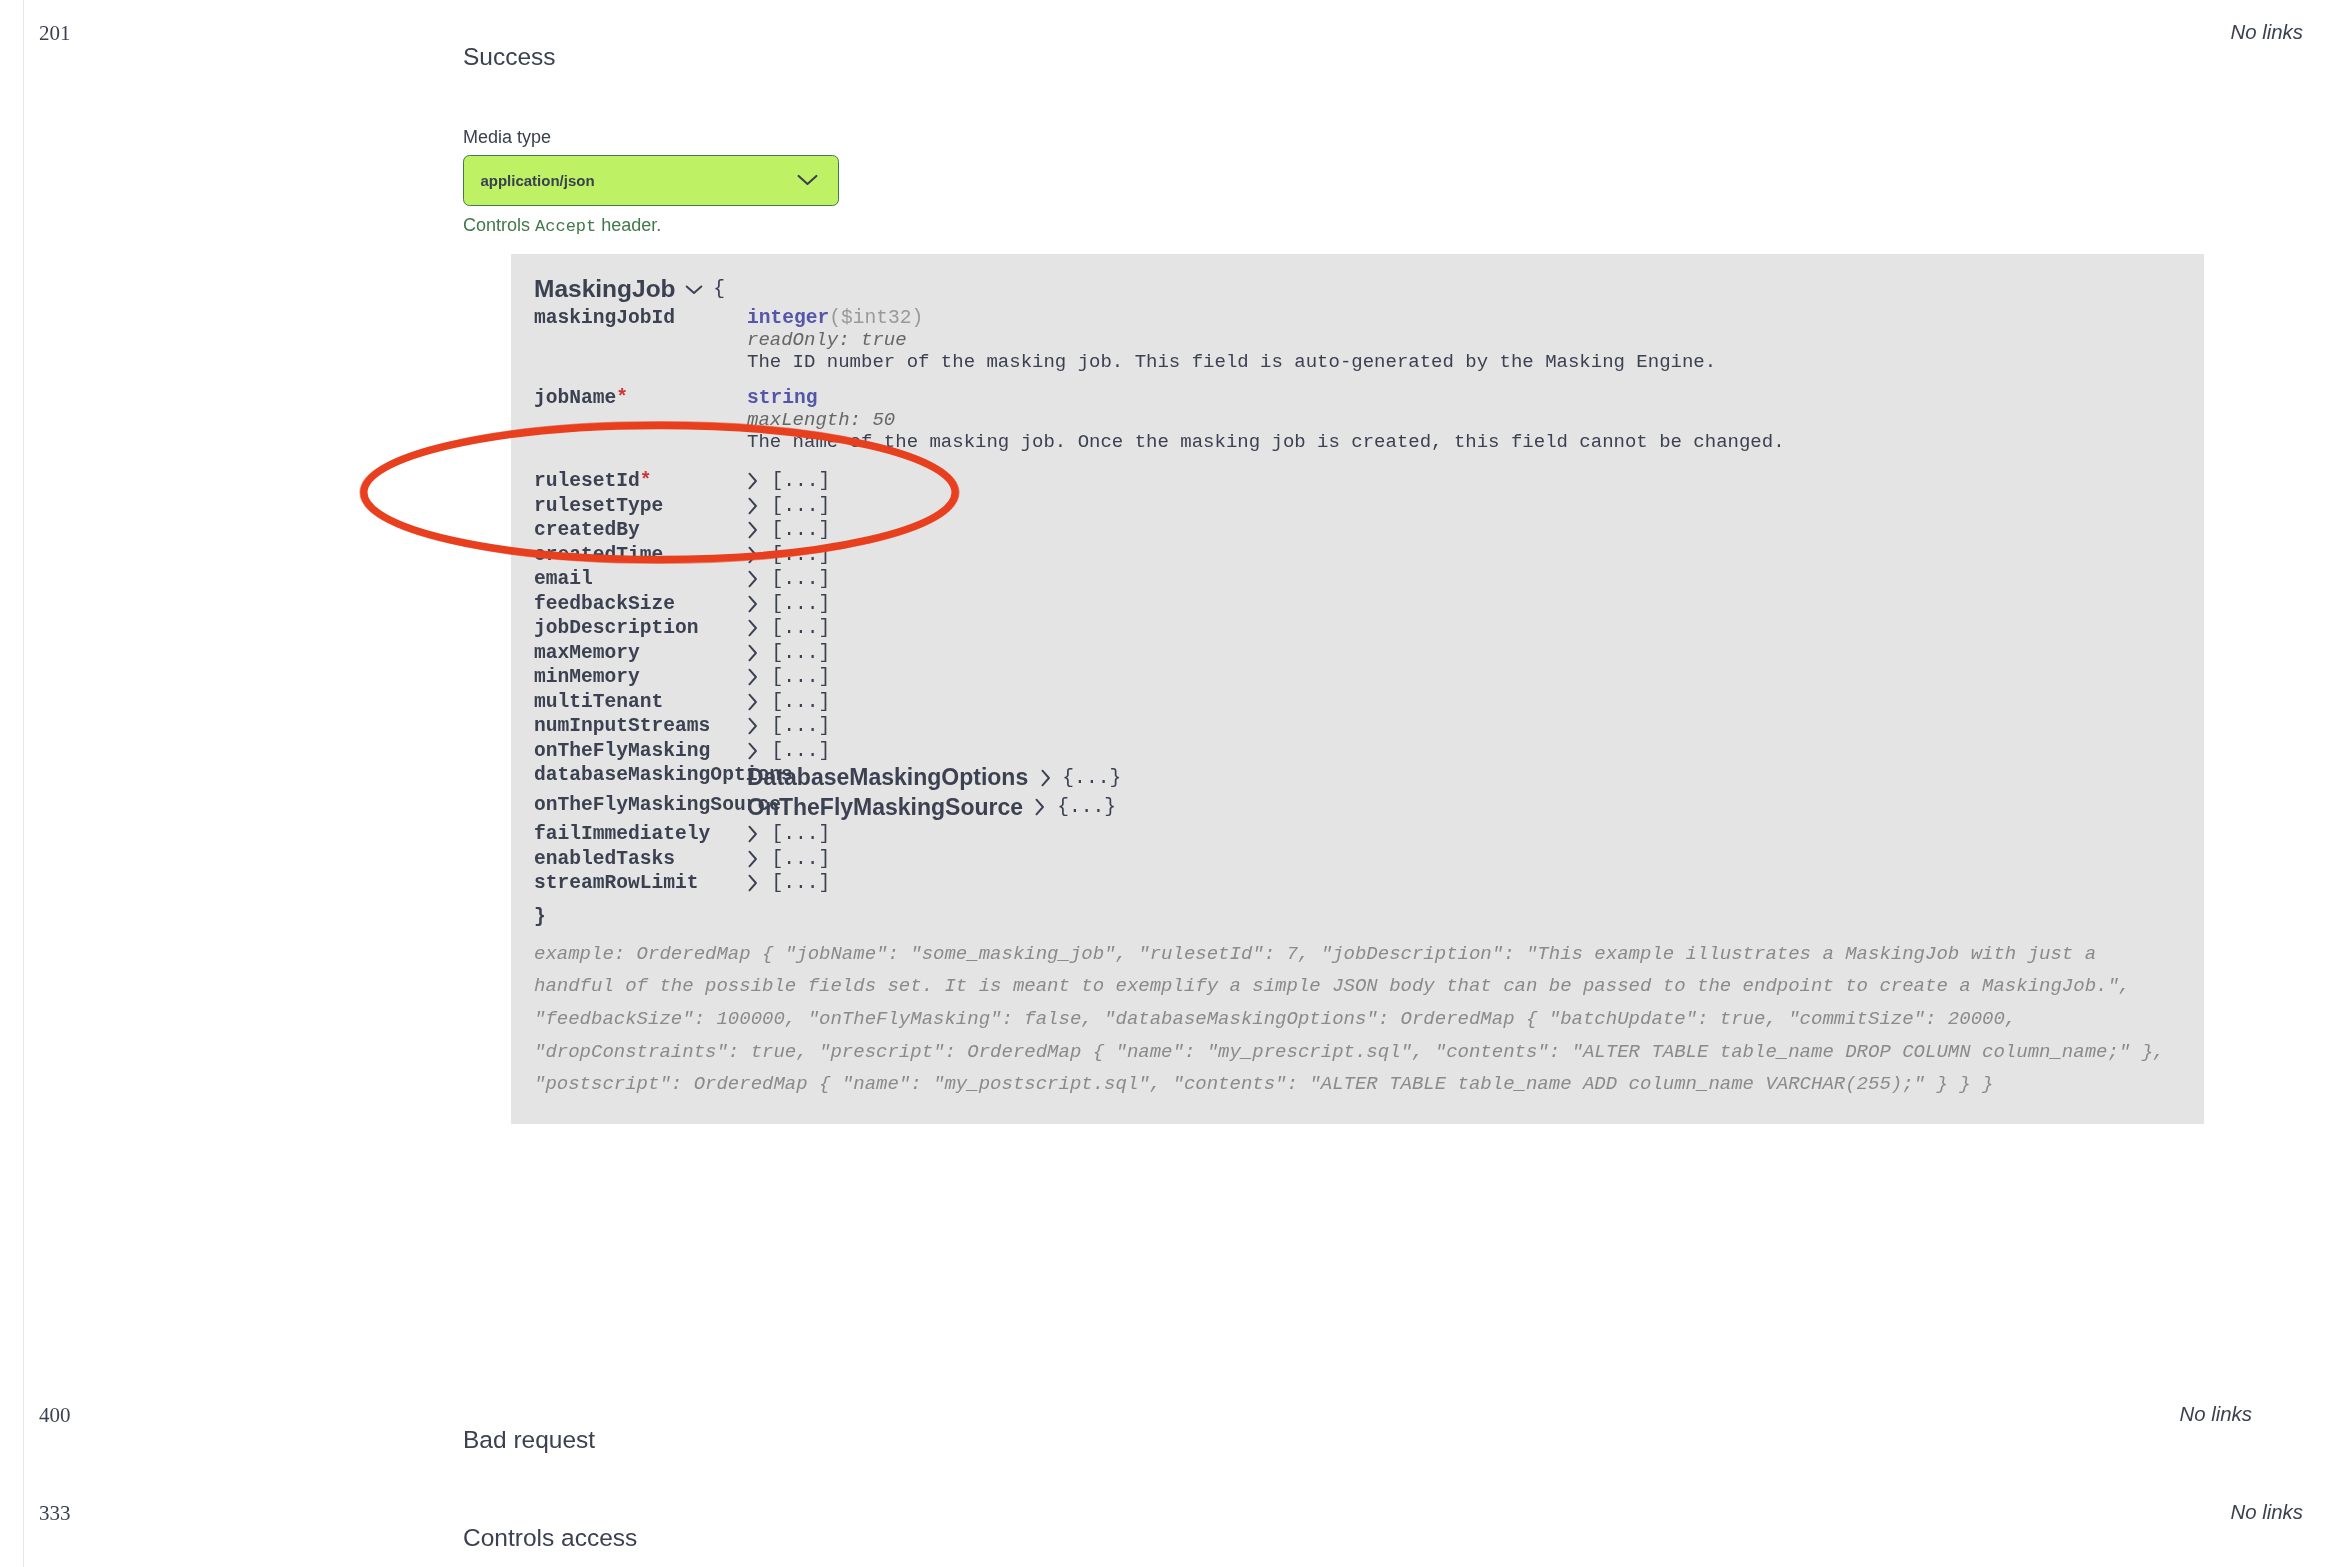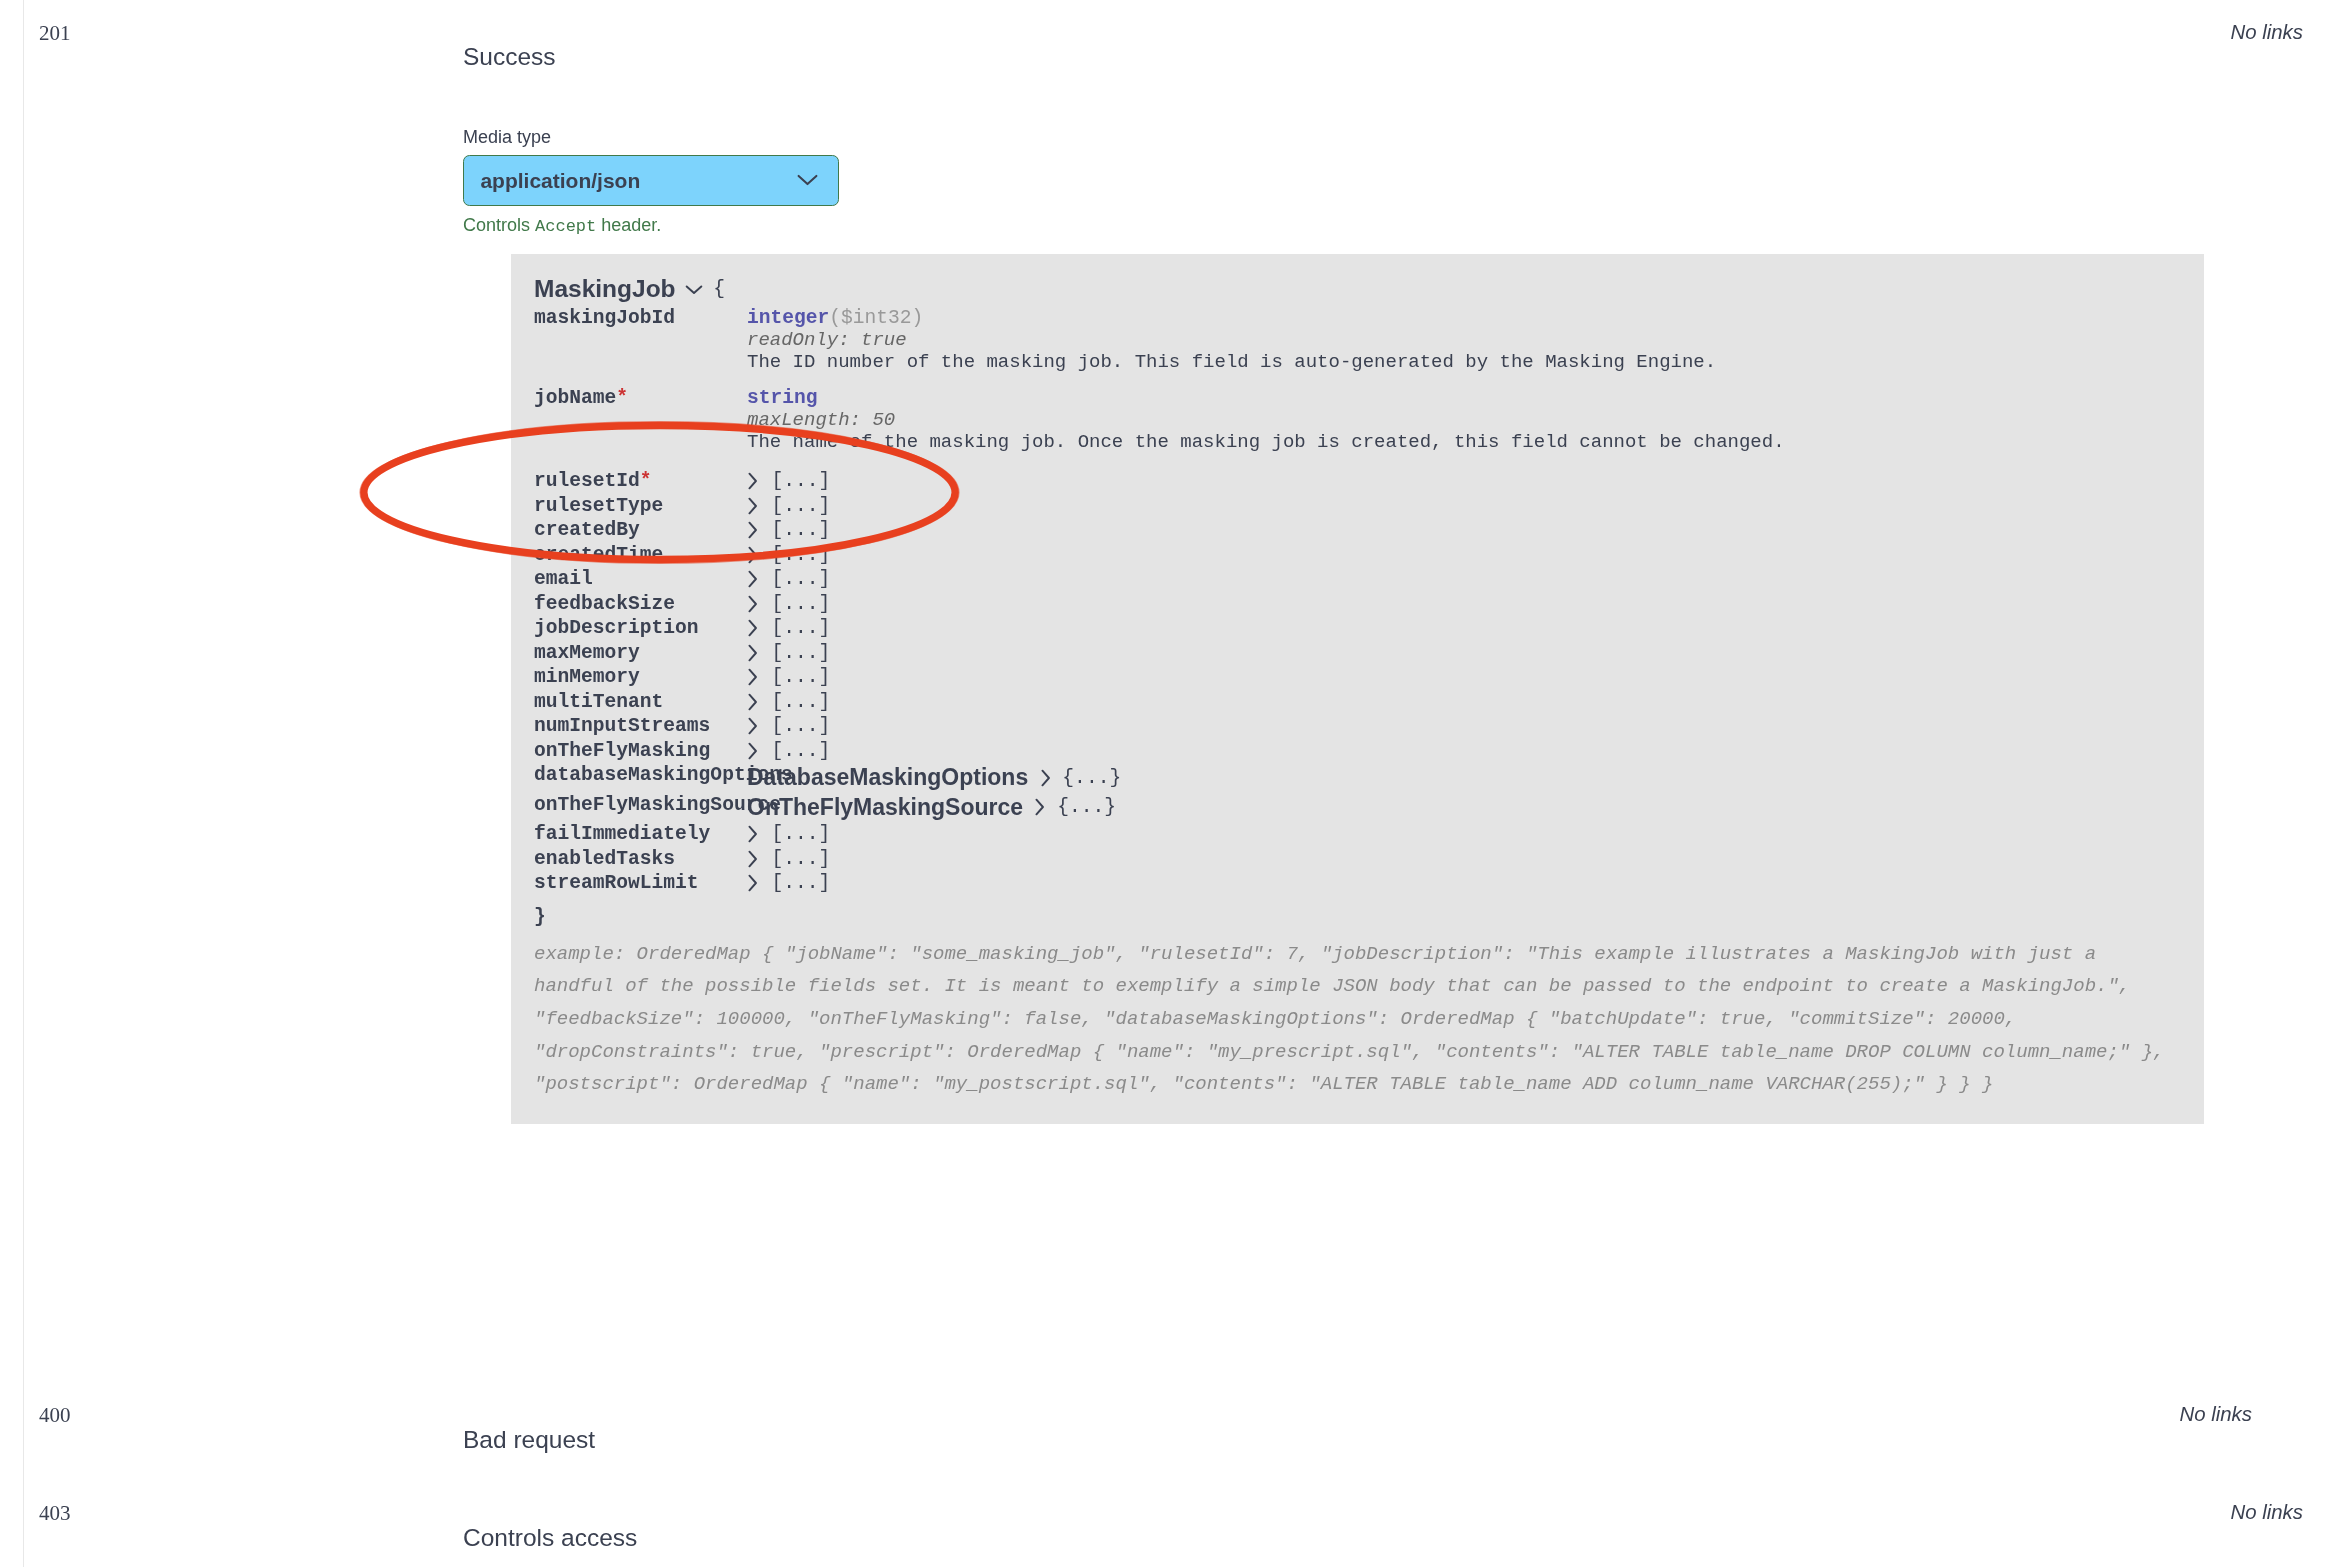--- a/index.html
+++ b/index.html
@@ -79,23 +79,23 @@
   .mt-select-wrap {
     position: relative;
     display: inline-block;
   }
   .mt-select {
     width: 376px;
     height: 51px;
     box-sizing: border-box;
     border: 1.6px solid #41794a;
     border-radius: 6.5px;
-    background: #7dd3fc;
+    background: #bef264;
     font-family: "Liberation Sans", sans-serif;
-    font-size: 21px;
+    font-size: 15px;
     font-weight: bold;
     color: #3b4151;
     padding: 0 44px 0 16.4px;
     appearance: none;
     -webkit-appearance: none;
     line-height: 47px;
     cursor: pointer;
   }
   .mt-caret {
     position: absolute;
@@ -554,21 +554,21 @@
 
   <div class="response-row" style="position:absolute; left:0; top:1392px; width:2291px; height:98px;">
     <div class="code-col" style="top:11.4px;">400</div>
     <div class="links-col" style="top:11.4px;">No links</div>
     <div class="desc-col" style="top:34px;">
       <div class="resp-title">Bad request</div>
     </div>
   </div>
 
   <div class="response-row" style="position:absolute; left:0; top:1490px; width:2342px; height:78px;">
-    <div class="code-col" style="top:11.4px;">403</div>
+    <div class="code-col" style="top:11.4px;">333</div>
     <div class="links-col" style="top:11.4px;">No links</div>
     <div class="desc-col" style="top:34px;">
       <div class="resp-title">Controls access</div>
     </div>
   </div>
 
   <svg class="annot" viewBox="0 0 740 180">
     <ellipse cx="370" cy="90" rx="362" ry="82" fill="none" stroke="#e8401f" stroke-width="9"></ellipse>
     <ellipse cx="370" cy="90" rx="366" ry="86" fill="none" stroke="#e8401f" stroke-width="3" opacity="0.55"></ellipse>
   </svg>

